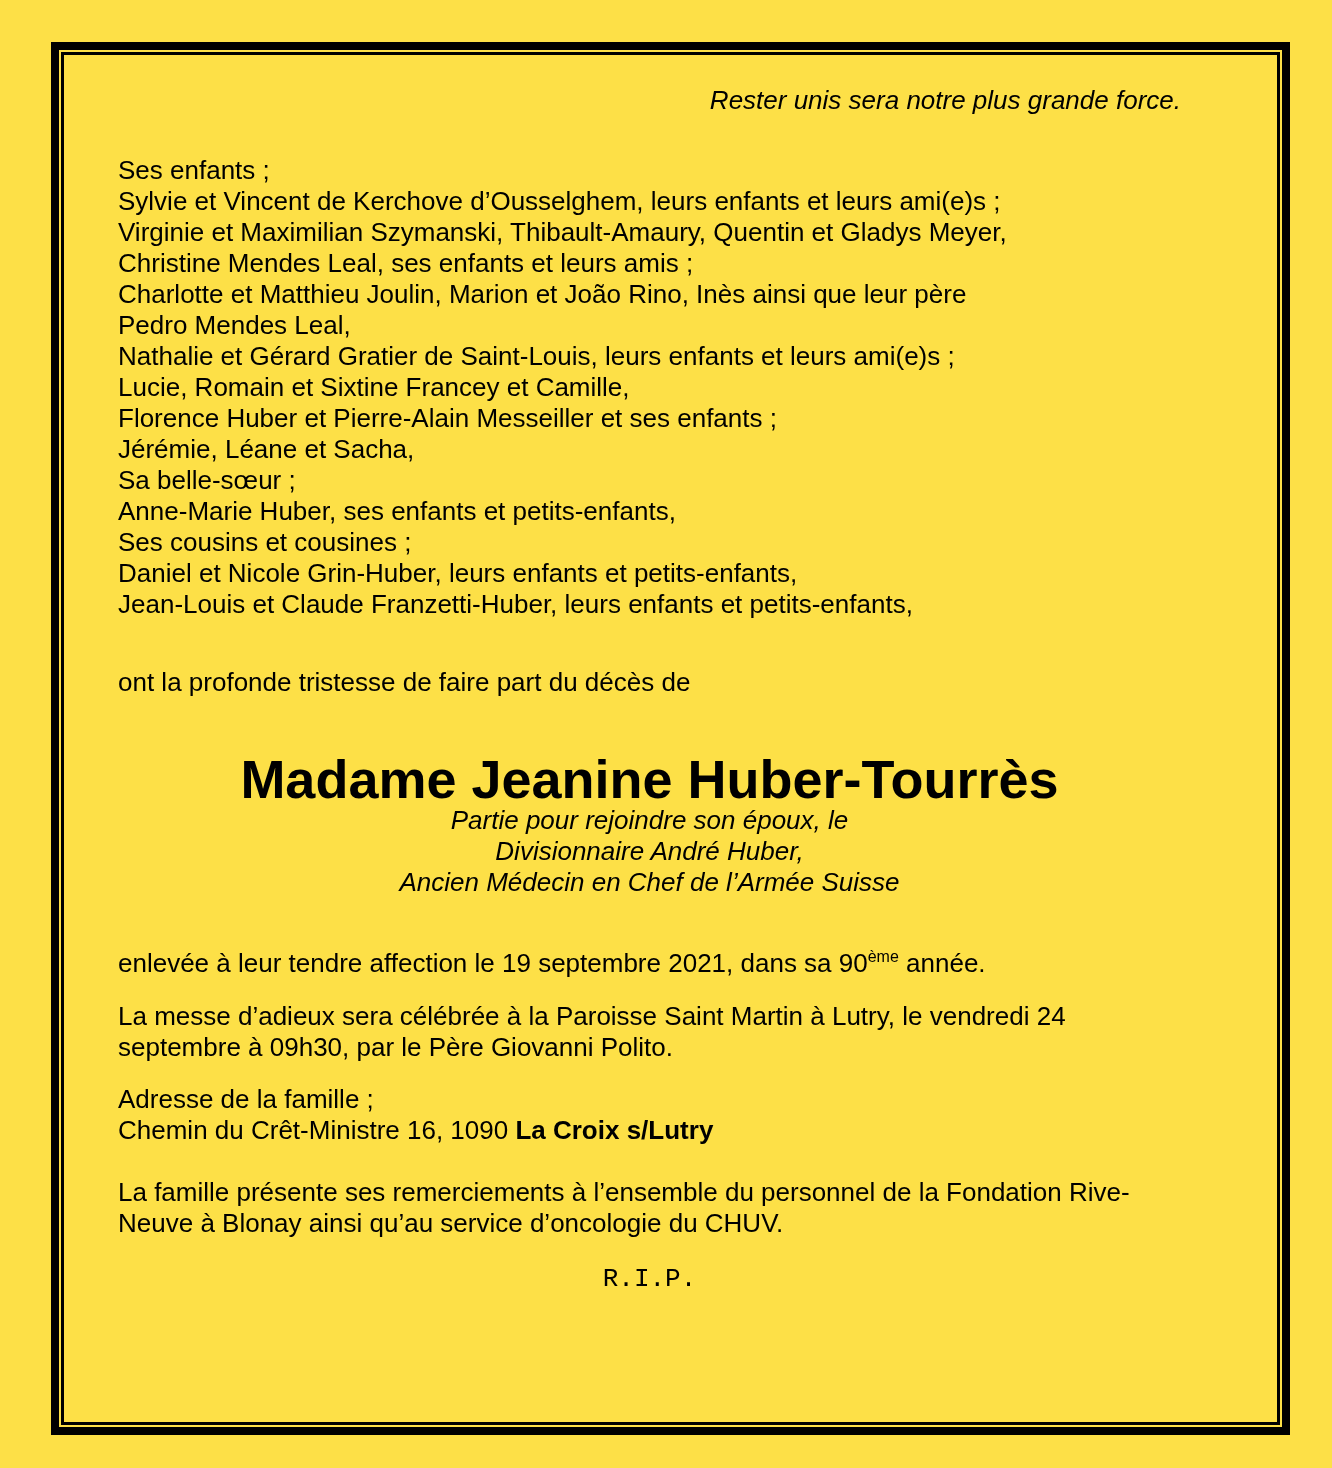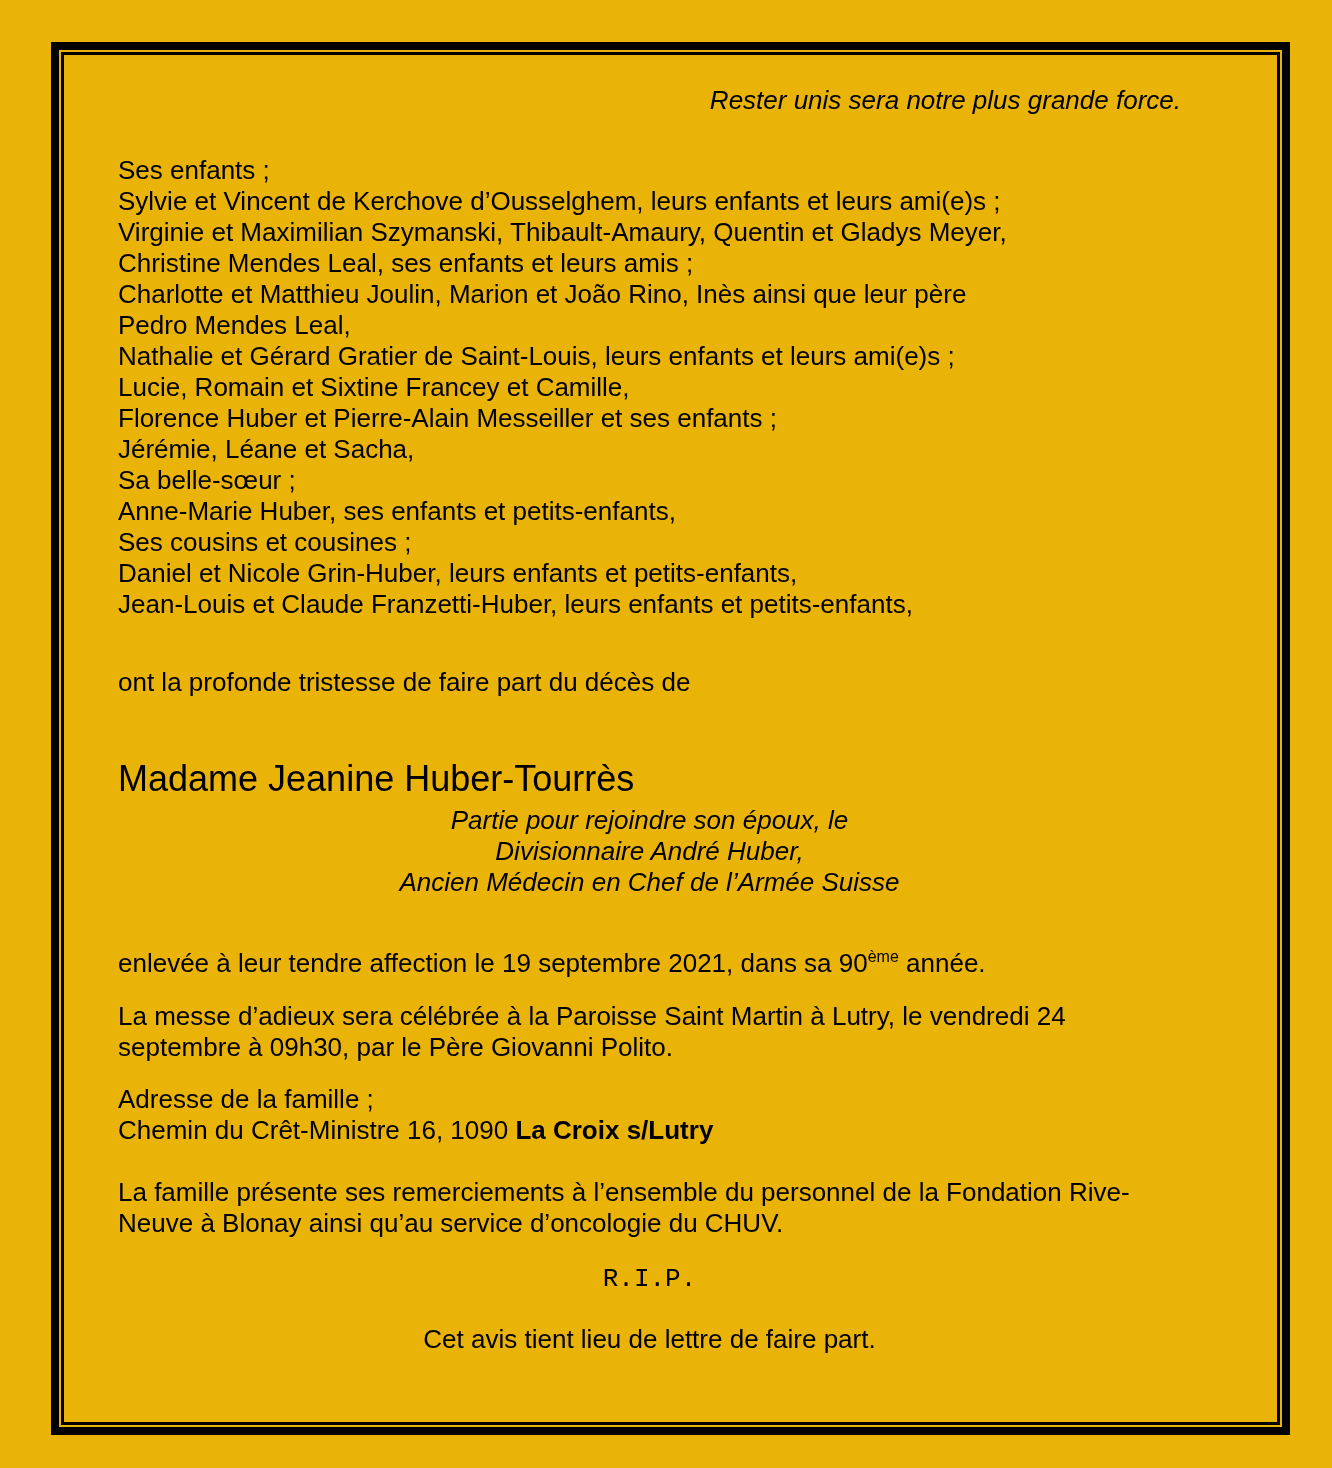--- a/index.html
+++ b/index.html
@@ -1,20 +1,20 @@
 <!DOCTYPE html>
 <html><head>
 <meta charset="utf-8">
 <style>
   html, body { margin: 0; padding: 0; background: #ffffff; }
   .page {
     position: relative;
     width: 1332px;
     height: 1468px;
-    background: #eab308;
+    background: #fde047;
     color: #000000;
     font-family: "Liberation Sans", "DejaVu Sans", sans-serif;
     overflow: hidden;
   }
   .frame-outer {
     position: absolute;
     left: 51px;
     top: 42px;
     width: 1223px;
     height: 1377px;
@@ -35,23 +35,24 @@
   p, h1 { margin: 0; padding: 0; }
   .epigraph {
     font-style: italic;
     text-align: right;
     margin-bottom: 39px;
   }
   .line { white-space: pre; }
   .announcement { margin-top: 47px; }
   .deceased {
     margin-top: 55px;
-    font-size: 36px;
+    text-align: center;
+    font-size: 54px;
     line-height: 52px;
-    font-weight: normal;
+    font-weight: bold;
   }
   .tribute { font-style: italic; text-align: center; }
   .death-notice { margin-top: 50px; }
   .death-notice sup {
     font-size: 16px;
     line-height: 0;
     vertical-align: super;
   }
   .mass { margin-top: 22px; }
   .address { margin-top: 21px; }
@@ -110,18 +111,17 @@
           <div class="line"><span>Chemin du Crêt-Ministre 16, 1090 </span><b>La Croix s/Lutry</b></div>
         </div>
 
         <div class="thanks">
           <div class="line">La famille présente ses remerciements à l’ensemble du personnel de la Fondation Rive-</div>
           <div class="line">Neuve à Blonay ainsi qu’au service d’oncologie du CHUV.</div>
         </div>
 
         <p class="rip">R.I.P.</p>
 
-        <p class="closing">Cet avis tient lieu de lettre de faire part.</p>
 
       </div>
     </div>
   </div>
 </div>
 
 </body></html>

